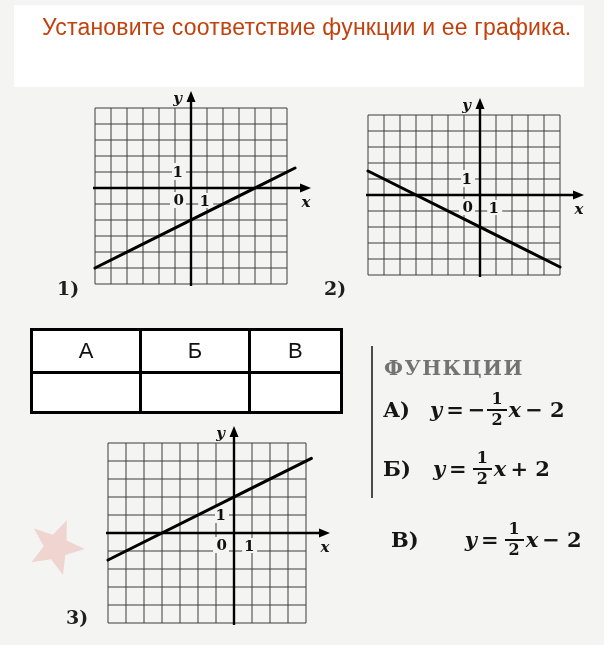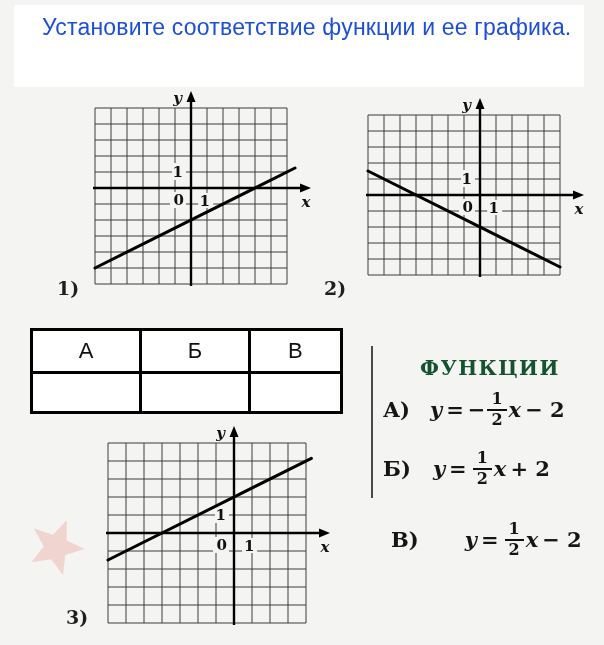--- a/index.html
+++ b/index.html
@@ -1,36 +1,36 @@
 <!DOCTYPE html>
 <html><head>
 <meta charset="utf-8">
 <style>
   html,body{margin:0;padding:0;background:#e9e9e9;}
   .page{position:relative;width:604px;height:645px;background:#f4f4f3;overflow:hidden;
         font-family:"Liberation Sans",sans-serif;}
   .title-band{position:absolute;left:14px;top:5px;width:570px;height:82px;background:#ffffff;}
-  .title-text{padding:9px 0 0 28px;font-size:23px;color:#1d4ed8;letter-spacing:0.2px;}
+  .title-text{padding:9px 0 0 28px;font-size:23px;color:#c2410c;letter-spacing:0.2px;}
   .graph{position:absolute;}
   .graph-label{position:absolute;font-family:"DejaVu Serif",serif;font-weight:bold;
                font-size:19px;color:#1f1f1f;}
   svg text.tick{font-family:"DejaVu Serif",serif;font-weight:bold;font-size:15px;fill:#111;}
   svg text.axis{font-family:"DejaVu Serif",serif;font-weight:bold;font-style:italic;
                 font-size:15px;fill:#111;}
   .answer-table{position:absolute;left:30px;top:328px;width:307px;background:#ffffff;
                 border:3px solid #000;}
   .answer-table .hdr-row,.answer-table .ans-row{display:grid;grid-template-columns:1.08fr 1.1fr 0.94fr;}
   .answer-table .hdr-row{border-bottom:3px solid #000;}
   .answer-table .cell{height:40px;display:flex;align-items:center;justify-content:center;
                       font-size:22px;color:#111;}
   .answer-table .cell + .cell{border-left:3px solid #000;}
   .answer-table .ans-row .cell{height:37px;}
   .functions-divider{position:absolute;left:371px;top:346px;width:2px;height:152px;background:#4b4b4b;}
   .functions-heading{position:absolute;left:384px;top:356px;font-family:"DejaVu Serif",serif;
-                     font-weight:bold;font-size:20px;letter-spacing:1.5px;color:#14532d;margin-left:36px;}
+                     font-weight:bold;font-size:20px;letter-spacing:1.5px;color:#737373;}
   .func-item{position:absolute;display:flex;align-items:center;color:#151515;
              font-family:"DejaVu Serif",serif;}
   .func-label{font-weight:bold;font-size:21px;}
   .equation{display:flex;align-items:center;font-size:21px;font-weight:bold;}
   .equation .v{font-style:italic;}
   .equation .op{margin:0 4px;}
   .frac{display:inline-flex;flex-direction:column;align-items:center;line-height:1.05;
         font-size:16px;font-weight:bold;margin:0 2px;}
   .frac .num{border-bottom:2px solid #111;padding:0 4px 1px 4px;}
   .frac .den{padding-top:1px;}

